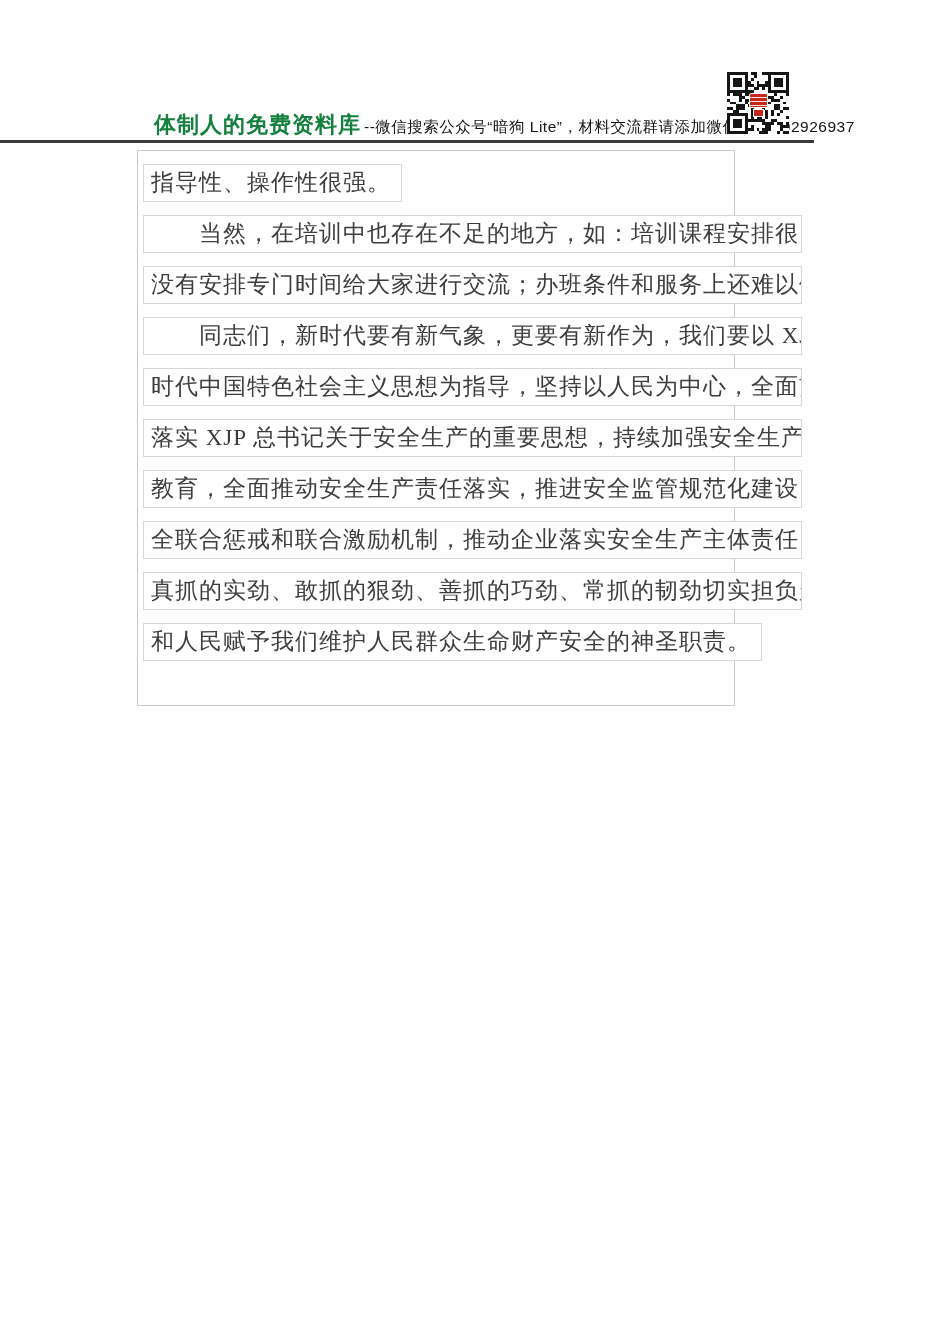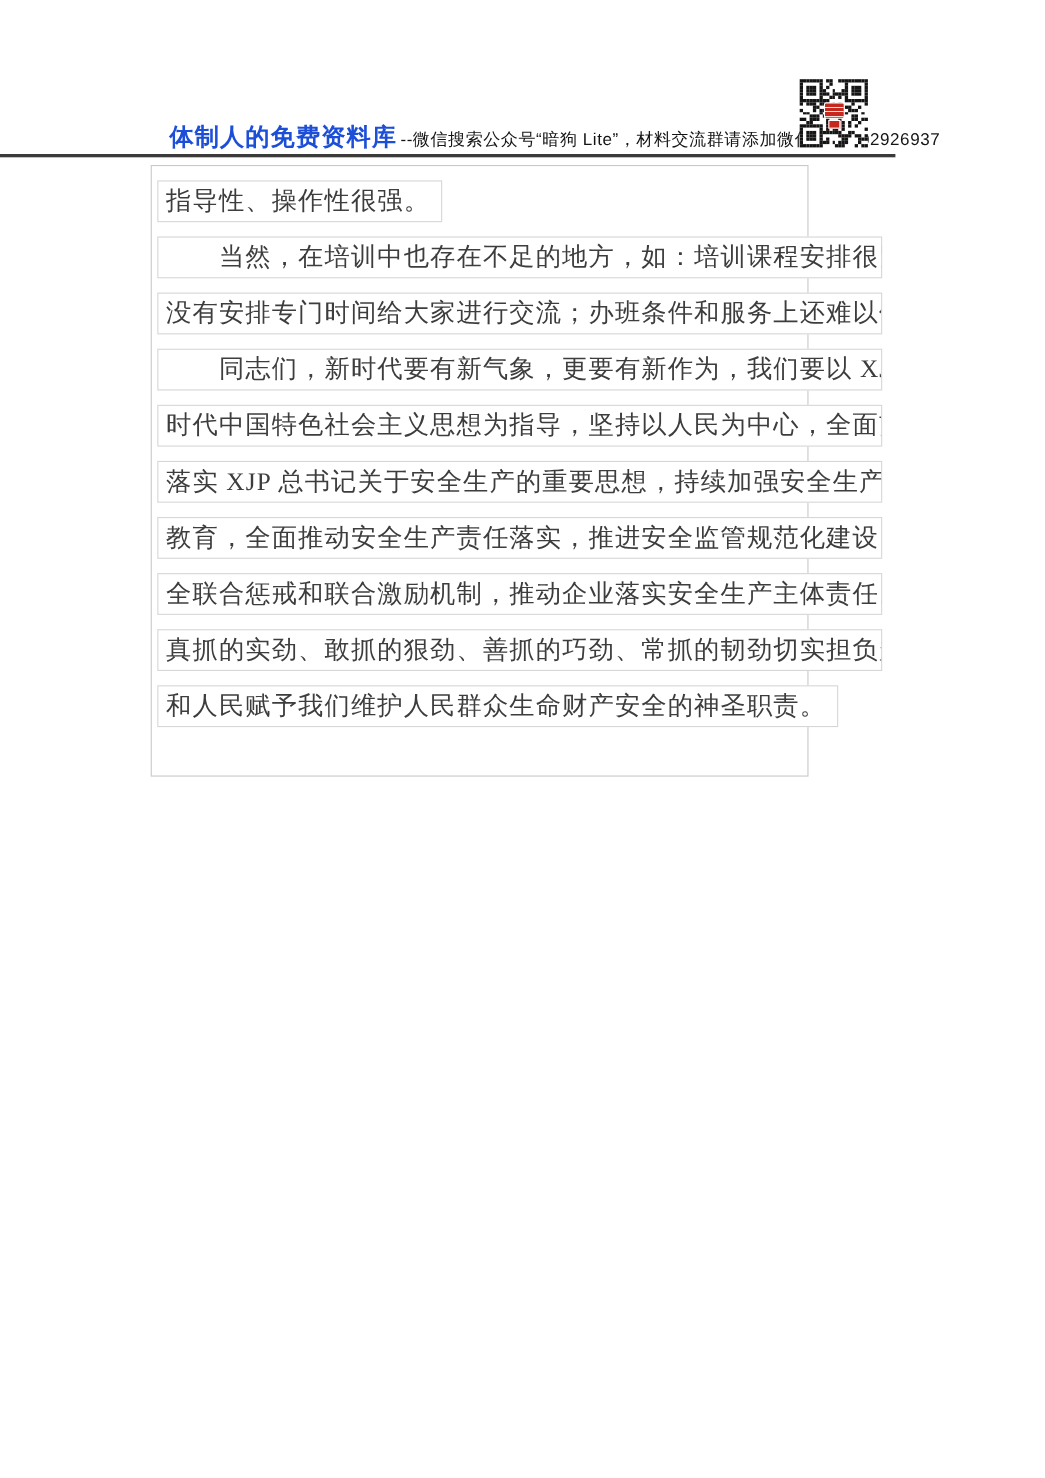--- a/index.html
+++ b/index.html
@@ -2,21 +2,21 @@
 <html><head>
 <meta charset="utf-8">
 <style>
   html, body { margin:0; padding:0; background:#ffffff; }
   body { width:950px; height:1344px; font-family:"Liberation Sans", sans-serif; }
 
   .page { position:relative; width:950px; height:1344px; background:#ffffff; overflow:hidden; }
 
   
   .header-text { position:absolute; left:154px; top:110px; white-space:nowrap; }
-  .brand { font-weight:bold; font-size:22px; color:#1d4ed8; letter-spacing:1px; vertical-align:baseline; }
+  .brand { font-weight:bold; font-size:22px; color:#15803d; letter-spacing:1px; vertical-align:baseline; }
   .tagline { font-size:15.5px; color:#141414; margin-left:3px; letter-spacing:0.5px; }
 
   .rule { position:absolute; left:0; top:140px; width:814px; height:3px; background:#3a3a3a; }
 
   
   .qr { position:absolute; left:727px; top:72px; width:62px; height:62px; background:#ffffff; }
   .qr-grid { position:absolute; left:0; top:0; display:grid; grid-template-columns:repeat(21,1fr); grid-template-rows:repeat(21,1fr); width:62px; height:62px; }
   .qr-grid div { background:transparent; }
   .qr-grid div.on { background:#151515; }
   .qr-logo { position:absolute; left:22px; top:21px; width:17px; height:13px; background:#c5281c; border:1px solid #ffffff; border-radius:2px;

